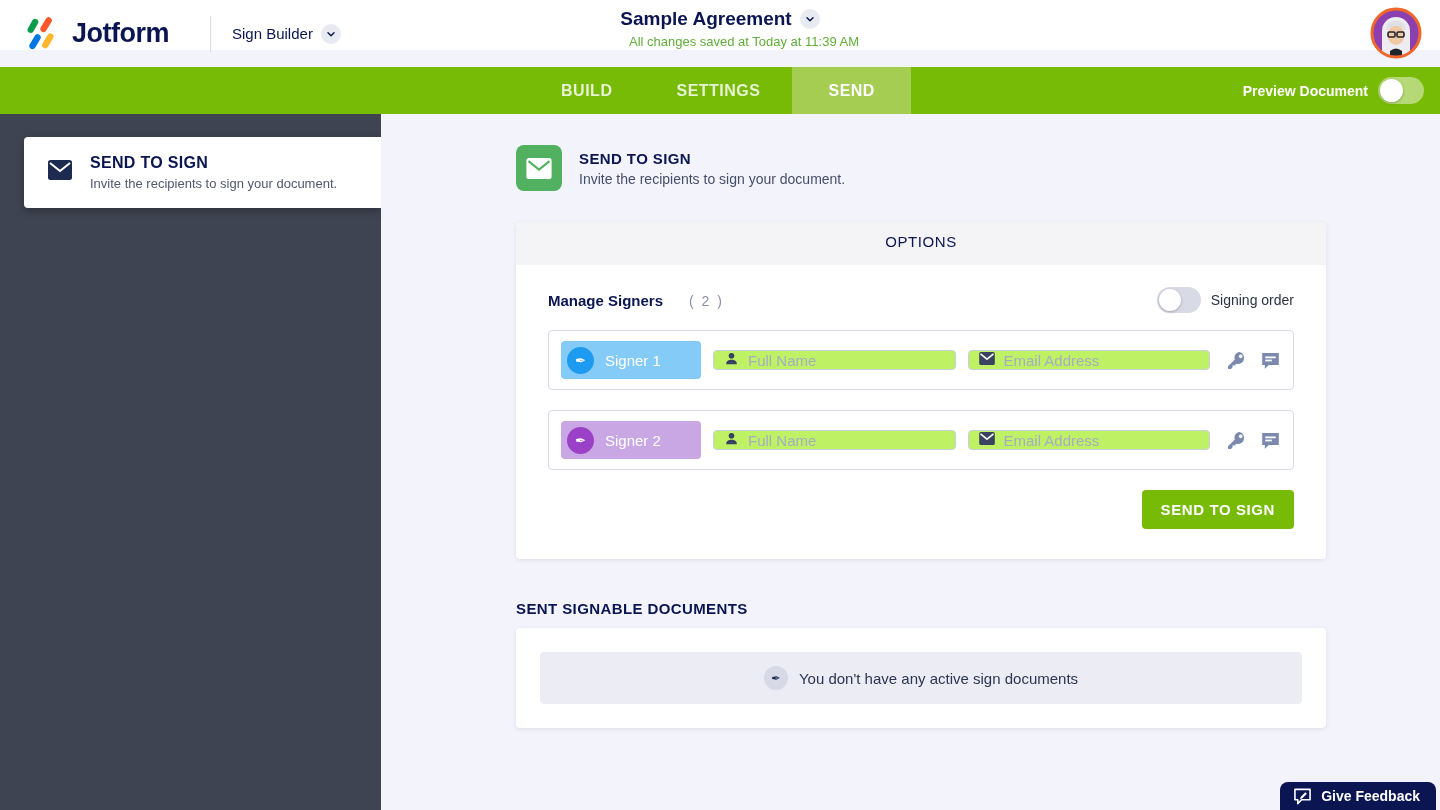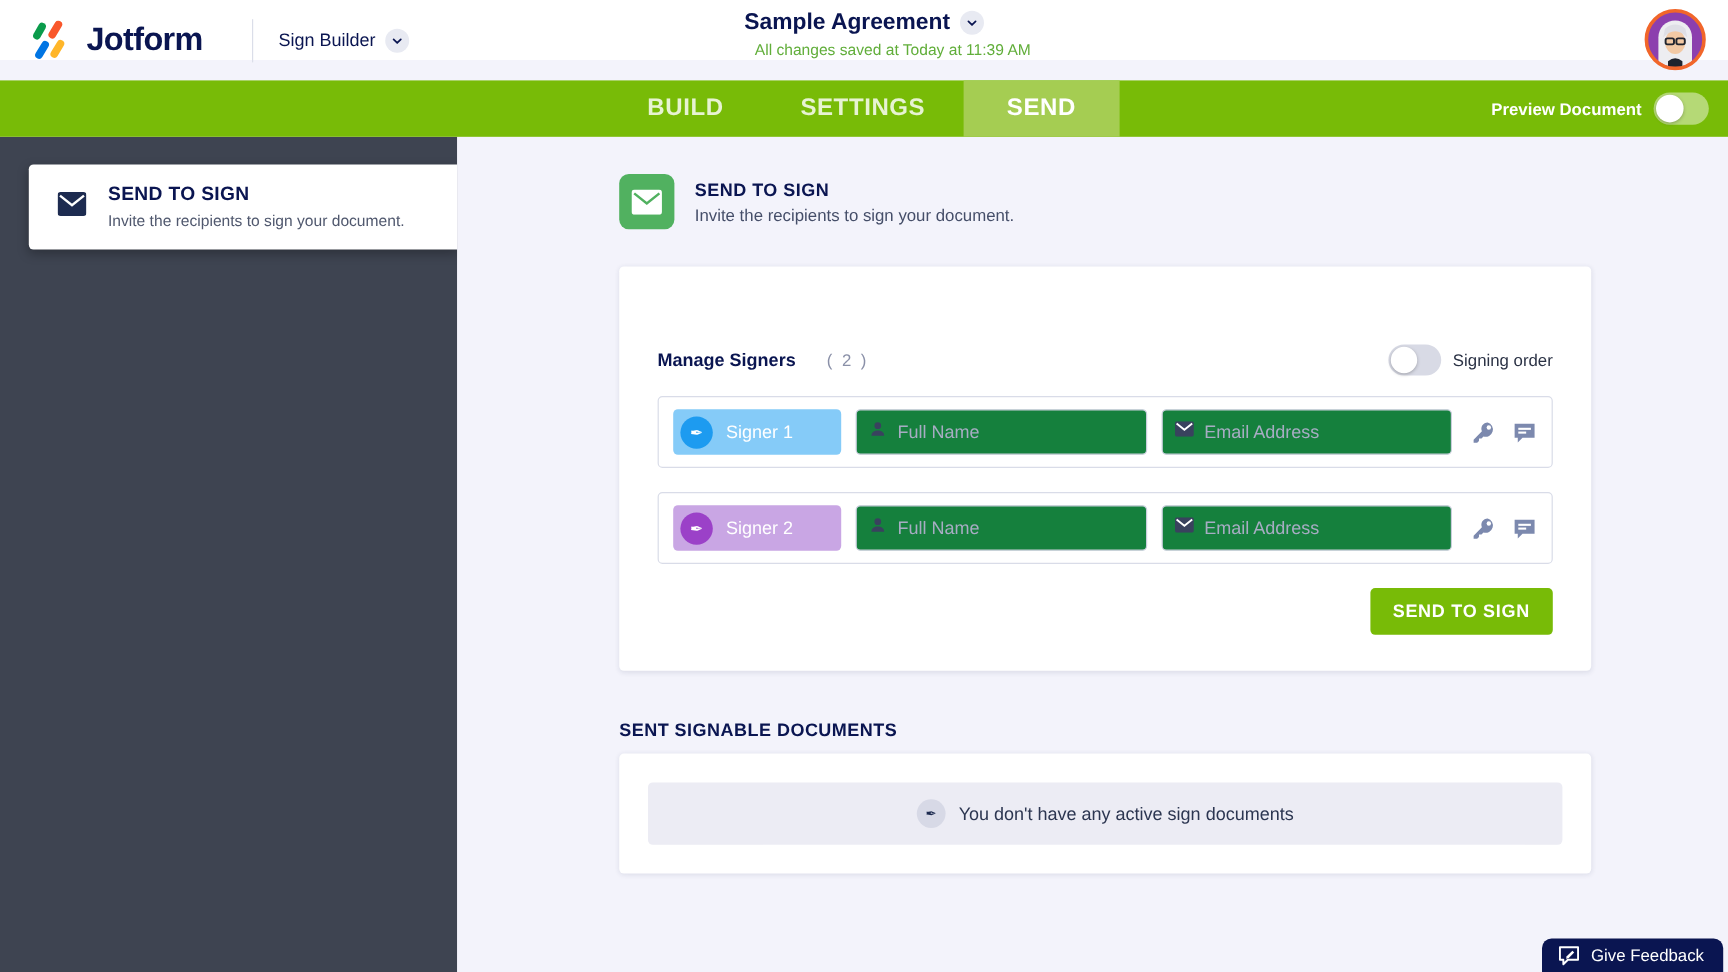--- a/index.html
+++ b/index.html
@@ -15,21 +15,21 @@
   .chev-circle { width:20px; height:20px; border-radius:50%; background:#E8EAF2; display:flex; align-items:center; justify-content:center; }
   .title-wrap { position:absolute; left:0; right:0; top:8px; text-align:center; }
   .title-row { display:flex; align-items:center; justify-content:center; gap:8px; cursor:pointer; }
   .doc-title { font-size:19px; font-weight:bold; color:#0A1551; }
   .save-status { margin-top:4px; font-size:13px; color:#61AE3A;margin-left:48px; }
   .avatar-btn { position:absolute; right:18px; top:7px; width:52px; height:52px; border-radius:50%; cursor:pointer; }
 
   
   .nav-bar { position:absolute; left:0; top:67px; width:1440px; height:47px; background:#78BB07; z-index:4; }
   .nav-tabs { position:absolute; left:0; right:0; top:0; height:47px; display:flex; justify-content:center; }
-  .nav-tab { height:47px; display:flex; align-items:center; padding:0 32px; font-size:20px; font-weight:bold; letter-spacing:0.5px; color:rgba(255,255,255,0.82); cursor:pointer; }
+  .nav-tab { height:47px; display:flex; align-items:center; padding:0 32px; font-size:16px; font-weight:bold; letter-spacing:0.5px; color:rgba(255,255,255,0.82); cursor:pointer; }
   .nav-tab.active { background:#A5CD52; color:#ffffff; padding:0 36px; }
   .send-arrow { position:absolute; left:906px; top:77px; width:92px; height:26px; pointer-events:none; }
   .preview-wrap { position:absolute; right:16px; top:0; height:47px; display:flex; align-items:center; gap:10px; }
   .preview-label { font-size:14px; font-weight:bold; color:#ffffff; }
   .toggle { position:relative; width:46px; height:27px; border-radius:14px; cursor:pointer; }
   .toggle .knob { position:absolute; left:2px; top:2px; width:23px; height:23px; border-radius:50%; background:#ffffff; box-shadow:0 1px 3px rgba(0,0,0,0.25); }
   .toggle.light-track { background:rgba(255,255,255,0.45); }
   .toggle.gray-track { background:#D8DAE5; width:44px; height:26px; }
   .toggle.gray-track .knob { width:22px; height:22px; }
 
@@ -62,36 +62,36 @@
   .signer-count { font-size:14px; color:#8A90A8; letter-spacing:2px; }
   .order-wrap { display:flex; align-items:center; gap:10px; }
   .order-label { font-size:14px; color:#2B3245; }
 
   .signer-row { border:1px solid #D9DCE8; border-radius:4px; height:60px; padding:10px 12px; display:flex; align-items:center; gap:12px; margin-bottom:20px; background:#ffffff; }
   .chip { width:140px; height:38px; border-radius:4px; display:flex; align-items:center; padding-left:6px; gap:11px; cursor:pointer; flex:0 0 auto; }
   .chip-circle { width:27px; height:27px; border-radius:50%; display:flex; align-items:center; justify-content:center; color:#ffffff; font-size:13px; }
   .chip-label { font-size:15px; color:#ffffff; }
   .chip.signer-1 { background:#85CBF8; } .chip.signer-1 .chip-circle { background:#1D9BF0; }
   .chip.signer-2 { background:#C9A6E4; } .chip.signer-2 .chip-circle { background:#9B41C8; }
-  .input-wrap { flex:1; height:38px; border:1px solid #C9CEDC; border-radius:4px; display:flex; align-items:center; gap:9px; padding:0 10px; background:#15803d; }
+  .input-wrap { flex:1; height:20px; border:1px solid #C9CEDC; border-radius:4px; display:flex; align-items:center; gap:9px; padding:0 10px; background:#bef264; }
   .input-wrap .in-ic { color:#39425E; flex:0 0 auto; }
   .input-wrap input { border:none; outline:none; width:100%; font-size:15px; color:#0A1551; font-family:"Liberation Sans", sans-serif; background:transparent; }
   .input-wrap input::placeholder { color:#A7ACC3; }
   .row-icons { display:flex; align-items:center; gap:13px; color:#7C89AE; margin-left:4px; flex:0 0 auto; }
   .row-icons .ric { cursor:pointer; display:flex; }
 
   .send-btn { display:block; margin-left:auto; margin-top:20px; background:#78BB07; color:#ffffff; border:none; border-radius:4px; font-size:15px; font-weight:bold; letter-spacing:0.6px; padding:11px 19px; cursor:pointer; font-family:"Liberation Sans", sans-serif; }
 
   .sent-heading { margin-top:41px; margin-bottom:11px; font-size:15px; font-weight:bold; color:#0A1551; letter-spacing:0.4px; }
   .empty-card { background:#ffffff; border-radius:4px; padding:24px; box-shadow:0 1px 4px rgba(30,40,80,0.10); }
   .empty-inner { background:#ECECF4; border-radius:4px; height:52px; display:flex; align-items:center; justify-content:center; gap:11px; }
   .empty-pen { width:24px; height:24px; border-radius:50%; background:#D7D9E6; color:#1D2B50; display:flex; align-items:center; justify-content:center; font-size:11px; }
   .empty-text { font-size:15px; color:#2C3651; }
 
-  .feedback-btn { position:absolute; right:4px; bottom:0; height:28px; background:#0A1551; color:#ffffff; border:none; border-radius:8px 8px 0 0; display:flex; align-items:center; gap:9px; padding:0 16px 0 13px; font-size:14px; font-weight:normal; cursor:pointer; font-family:"Liberation Sans", sans-serif; z-index:10; }
+  .feedback-btn { position:absolute; right:4px; bottom:0; height:28px; background:#0A1551; color:#ffffff; border:none; border-radius:8px 8px 0 0; display:flex; align-items:center; gap:9px; padding:0 16px 0 13px; font-size:14px; font-weight:bold; cursor:pointer; font-family:"Liberation Sans", sans-serif; z-index:10; }
 </style>
 </head>
 <body>
 
 <div class="top-header">
   <div class="logo-wrap">
     <span style="display:flex;">
       <svg width="34" height="34" viewBox="0 0 40 40">
         <g stroke-linecap="round" stroke-width="7.5" fill="none">
           <line x1="8" y1="15" x2="13" y2="6" stroke="#0A9B4B"></line>
@@ -188,20 +188,21 @@
           </svg>
       </div>
       <div>
         <div class="sec-title">SEND TO SIGN</div>
         <div class="sec-desc">Invite the recipients to sign your document.</div>
       </div>
     </div>
 
     <div class="main-card">
       <div class="tab-row">
+        <div class="tab inactive">OPTIONS</div>
       </div>
       <div class="card-body">
 
         <div class="manage-row">
           <div class="manage-left">
             <span class="manage-title">Manage Signers</span>
             <span class="signer-count">( 2 )</span>
           </div>
           <div class="order-wrap">
             <div class="toggle gray-track">

